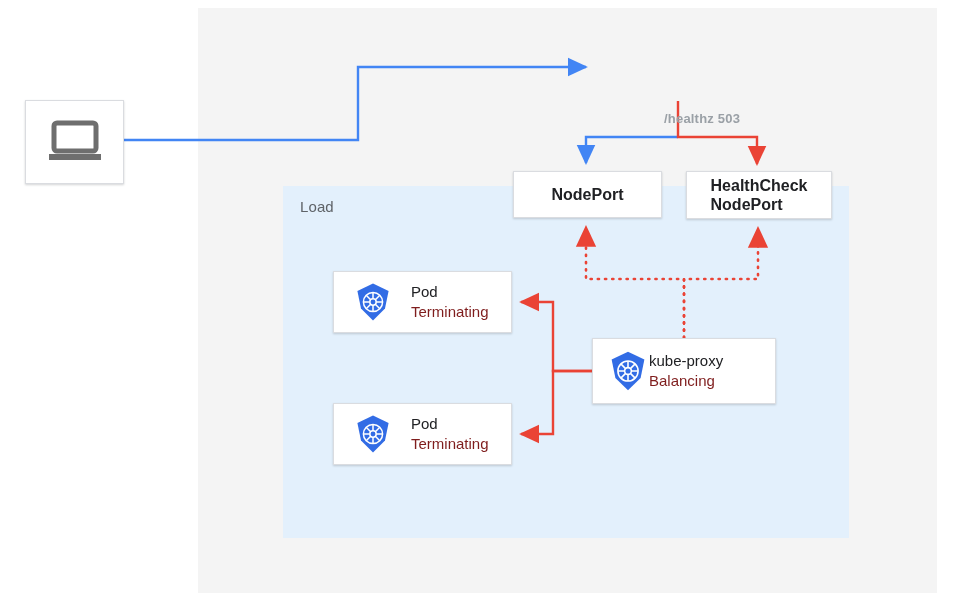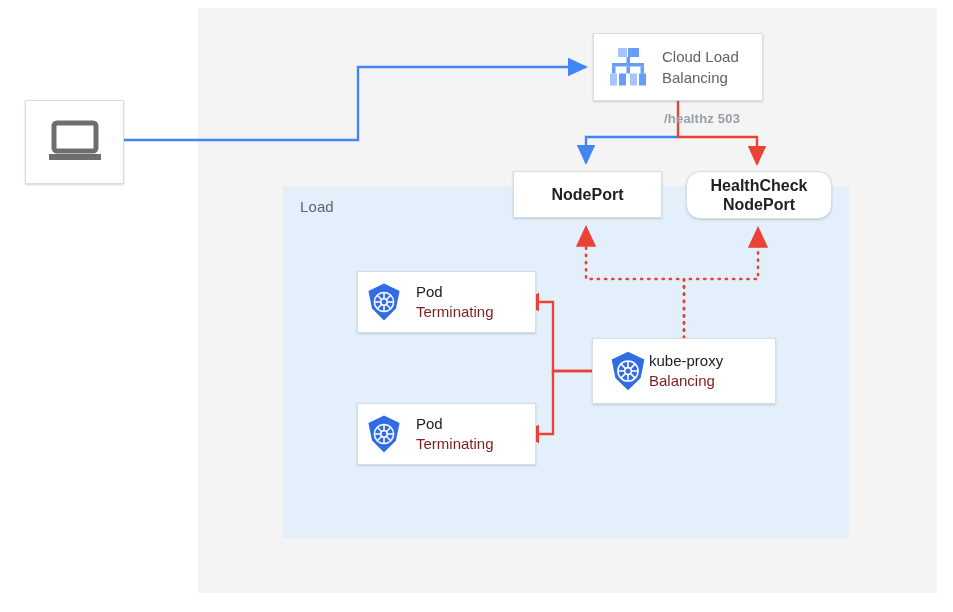--- a/index.html
+++ b/index.html
@@ -71,34 +71,31 @@
   .np-card {
     left: 513px; top: 171px;
     width: 149px; height: 47px;
     justify-content: center;
     text-align: center;
   }
   .hcnp-card {
     left: 686px; top: 171px;
     width: 146px; height: 48px;
     justify-content: center;
-    text-align: center;
-    border-radius: 14px;
   }
   .np-label {
     font-size: 16px; font-weight: bold; color: #202124;
     line-height: 19px;
   }
 
   
   .pod-card {
     width: 179px; height: 62px;
-    padding-left: 6px;
-    gap: 12px;
-    margin-left: 24px;
+    padding-left: 19px;
+    gap: 18px;
   }
   .pod1 { left: 333px; top: 271px; }
   .pod2 { left: 333px; top: 403px; }
   .kube-card {
     left: 592px; top: 338px;
     width: 184px; height: 66px;
     padding-left: 14px;
   }
   .k8s-icon { width: 42px; height: 42px; display:block; flex:none; }
   .k8s-icon-sm { width: 40px; height: 40px; display:block; flex:none; }
@@ -158,39 +155,20 @@
 
   <div class="abs healthz">/healthz 503</div>
 
   <div class="abs card laptop-card">
     <svg class="laptop-icon" viewBox="0 0 60 44">
       <rect x="9" y="3" width="42" height="28" rx="3" ry="3" fill="none" stroke="#6e6e6e" stroke-width="5"></rect>
       <rect x="4" y="34" width="52" height="6" fill="#6e6e6e"></rect>
     </svg>
   </div>
 
-  <div class="abs card clb-card">
-    <svg class="clb-icon" viewBox="0 0 44 38">
-      <rect x="12" y="0" width="9" height="9" fill="#a6c6fa"></rect>
-      <rect x="22" y="0" width="11" height="9" fill="#669df6"></rect>
-      <rect x="20.5" y="9" width="3.5" height="6" fill="#669df6"></rect>
-      <rect x="6" y="15" width="32" height="3.5" fill="#669df6"></rect>
-      <rect x="6" y="18.5" width="3.5" height="7" fill="#669df6"></rect>
-      <rect x="20.5" y="18.5" width="3.5" height="7" fill="#669df6"></rect>
-      <rect x="34.5" y="18.5" width="3.5" height="7" fill="#669df6"></rect>
-      <rect x="4" y="25.5" width="7" height="12" fill="#a6c6fa"></rect>
-      <rect x="13" y="25.5" width="7" height="12" fill="#669df6"></rect>
-      <rect x="24" y="25.5" width="7" height="12" fill="#a6c6fa"></rect>
-      <rect x="33" y="25.5" width="7" height="12" fill="#669df6"></rect>
-    </svg>
-    <div class="card-text">
-      <div class="clb-title">Cloud Load</div>
-      <div class="clb-title">Balancing</div>
-    </div>
-  </div>
 
   <div class="abs card np-card">
     <div class="np-label">NodePort</div>
   </div>
 
   <div class="abs card hcnp-card">
     <div>
       <div class="np-label">HealthCheck</div>
       <div class="np-label">NodePort</div>
     </div>

